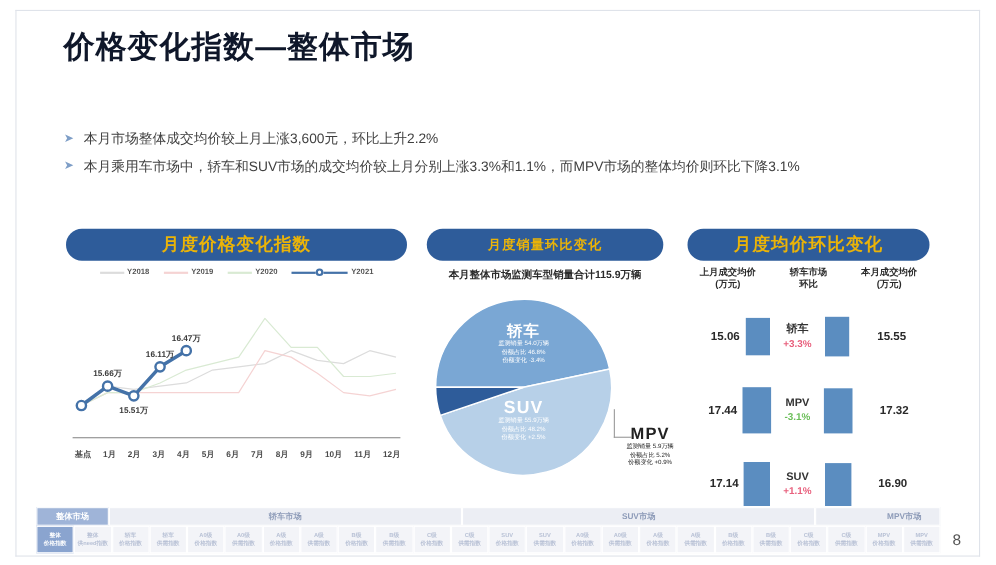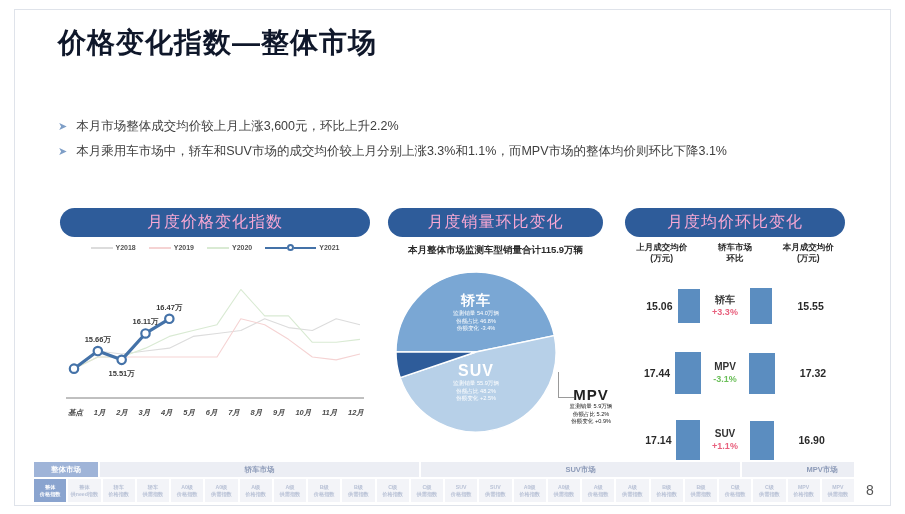--- a/index.html
+++ b/index.html
@@ -35,41 +35,41 @@
 
   .sub-line { position:absolute; display:flex; align-items:flex-start; gap:9px; }
   .sub-line.l1 { left:58px; top:118px; }
   .sub-line.l2 { left:58px; top:143px; }
   .arrow { color:#7e9ec7; font-size:11px; line-height:16px; font-weight:bold;}
   .sub-text { font-size:12.5px; color:#404040; line-height:16px; }
 
   
   .panel { position:absolute; }
   .panel-header {
-    background:#2e5c9a; color:#f9a8d4; border-radius:16px;
-    text-align:center; font-weight:normal; letter-spacing:1px;
+    background:#2e5c9a; color:#eab308; border-radius:16px;
+    text-align:center; font-weight:bold; letter-spacing:1px;
     display:flex; align-items:center; justify-content:center;
   }
   .p1 { left:60px; top:208px; width:310px; height:225px; }
   .p1 .panel-header { width:310px; height:29px; font-size:16px; }
   .p2 { left:388px; top:208px; width:215px; height:238px; }
-  .p2 .panel-header { width:215px; height:29px; font-size:16px;text-align:right; }
+  .p2 .panel-header { width:215px; height:29px; font-size:12px;text-align:right; }
   .p3 { left:625px; top:208px; width:220px; height:238px; }
   .p3 .panel-header { width:220px; height:29px; font-size:16px; }
 
   
   .legend { position:absolute; left:0px; top:36px; width:310px;
             display:flex; justify-content:center; gap:13px; align-items:center; }
   .leg-item { display:flex; align-items:center; gap:3px; }
   .leg-line { width:22px; height:2px; display:block; }
   .leg-txt { font-size:7px; font-weight:bold; color:#545454; }
   .leg-marker { width:7px; height:7px; border:2px solid #4472a8; background:#fff; border-radius:50%; margin:0 -3px; z-index:2;}
   .lc-wrap { position:absolute; left:0; top:48px; width:310px; height:175px; }
   .xaxis { position:absolute; left:8px; top:152px; width:296px;
-           display:flex; justify-content:space-between;font-style:italic; }
+           display:flex; justify-content:space-between; }
   .xaxis span { font-size:7.5px; font-weight:bold; color:#4a4a4a; }
 
   
   .pie-sub { position:absolute; left:0; top:36px; width:215px; text-align:center;
              font-size:9.5px; font-weight:bold; color:#2a2a2a; }
   .pie-wrap { position:absolute; left:0px; top:56px; width:215px; height:180px; }
   .pie-label { position:absolute; text-align:center; color:#fff; }
   .pie-label .pl-name { font-weight:bold; letter-spacing:1px; }
   .pie-label .pl-row { font-size:5.6px; line-height:7.5px; white-space:nowrap; }
   .mpv-label { position:absolute; text-align:center; color:#222; }

